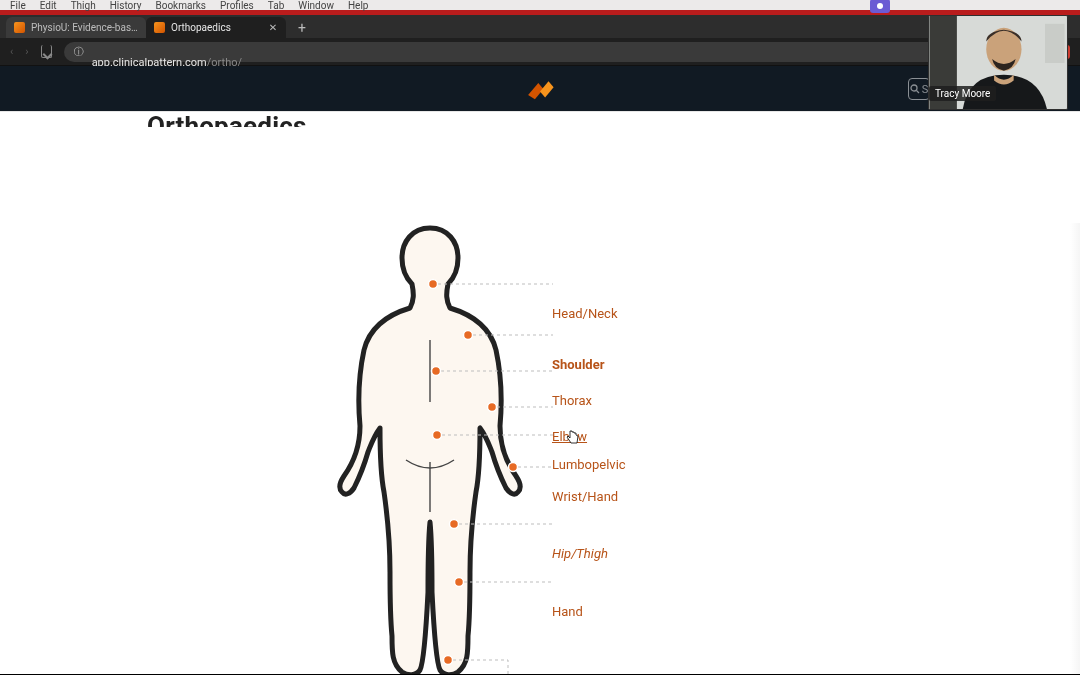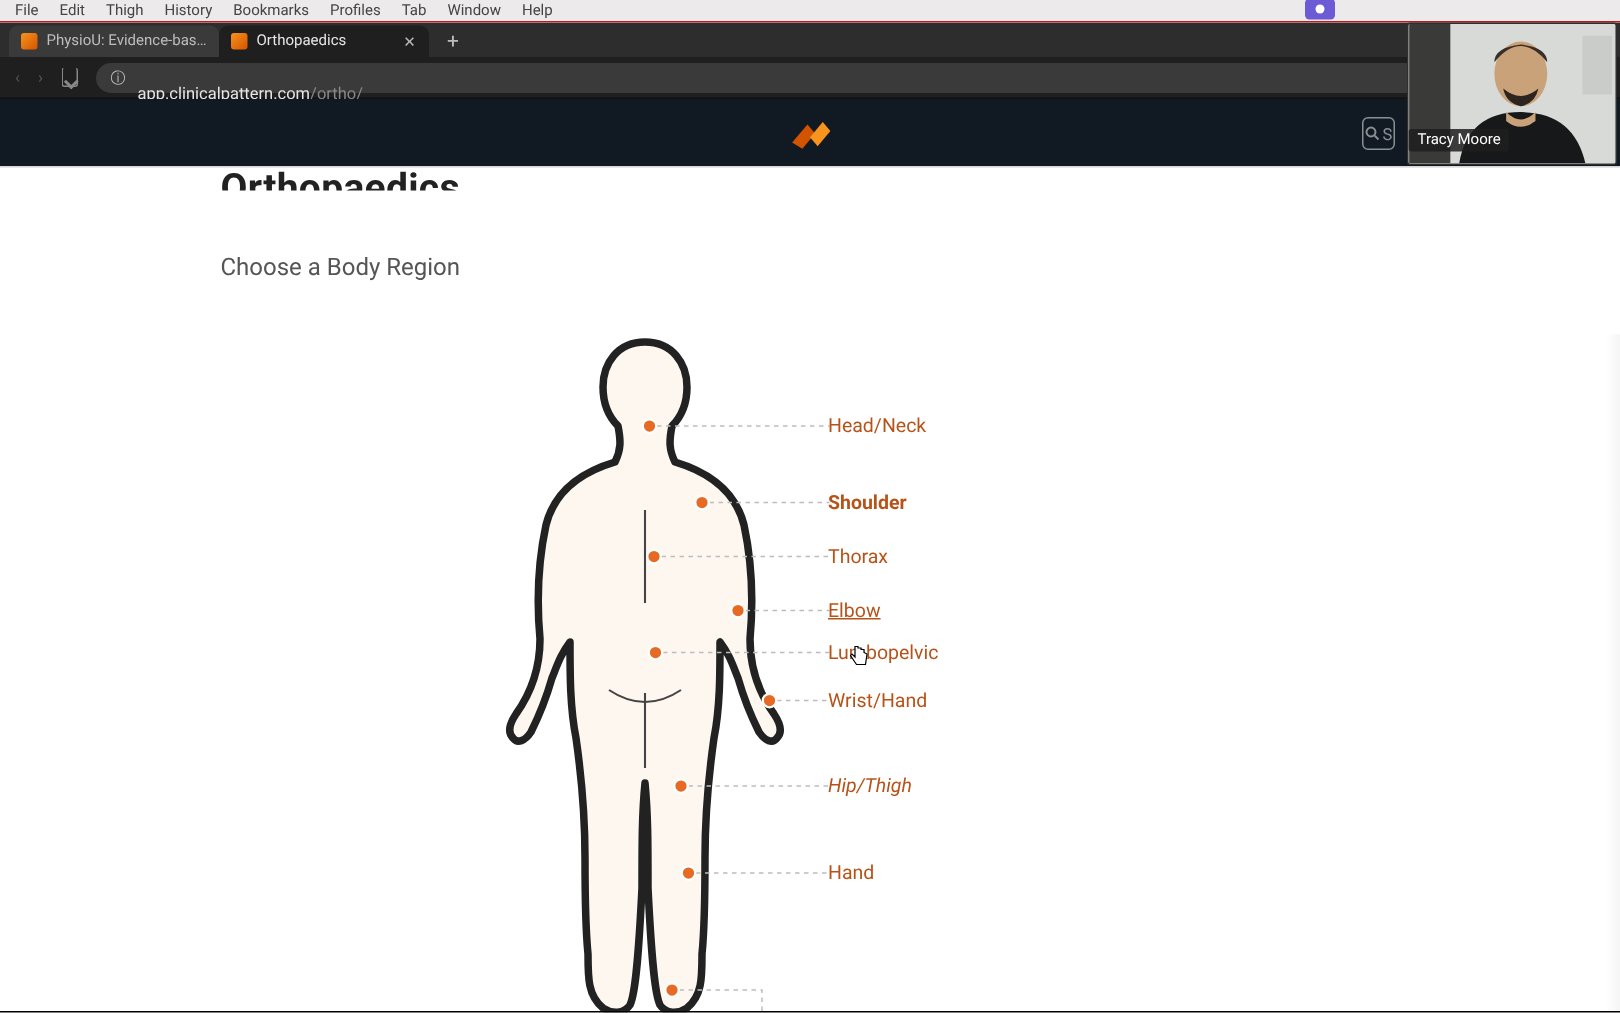--- a/index.html
+++ b/index.html
@@ -1,19 +1,19 @@
 <!DOCTYPE html>
 <html><head>
 <meta charset="utf-8">
 <style>
   * { margin:0; padding:0; box-sizing:border-box; font-family:-apple-system,BlinkMacSystemFont,"Segoe UI",Roboto,Helvetica,Arial,sans-serif; }
   html,body { width:1080px; height:675px; overflow:hidden; background:#fff; }
 
   
-  .os-menubar { height:15px; background:#eceaea; display:flex; align-items:center; padding:0 10px; font-size:10px; color:#444; gap:14px; border-bottom:1px solid #b91c1c; position:relative; }
+  .os-menubar { height:15px; background:#eceaea; display:flex; align-items:center; padding:0 10px; font-size:10px; color:#444; gap:14px; border-bottom:5px solid #b91c1c; position:relative; }
   .os-menubar .rec { position:absolute; right:190px; top:-1px; width:20px; height:14px; background:#6b5bd4; border-radius:3px; display:flex; align-items:center; justify-content:center; }
   .os-menubar .rec span{ width:6px; height:6px; background:#fff; border-radius:50%; }
 
   
   .tabstrip { height:23px; background:#2d2d2d; display:flex; align-items:flex-end; padding-left:6px; gap:0; }
   .tab { height:21px; width:140px; border-radius:6px 6px 0 0; display:flex; align-items:center; padding:0 8px; font-size:10px; color:#bdbdbd; gap:6px; position:relative; }
   .tab.inactive { background:#3a3a3a; }
   .tab.active { background:#1f1f1f; color:#e6e6e6; }
   .tab .favi { width:11px; height:11px; border-radius:2px; flex:0 0 auto; }
   .favi.orange { background:linear-gradient(135deg,#f7941d,#d35400); }
@@ -46,25 +46,25 @@
 
   .diagram { position:absolute; left:320px; top:110px; width:220px; height:460px; }
   .diagram svg { width:100%; height:100%; overflow:visible; }
   .body-outline { fill:#fdf7f0; stroke:#222; stroke-width:5; stroke-linejoin:round; stroke-linecap:round; }
   .body-sep { fill:none; stroke:#444; stroke-width:1.4; }
 
   .hotspot { fill:#e76a24; stroke:#fff; stroke-width:1.5; }
   .leader { stroke:#bdbdbd; stroke-width:1; stroke-dasharray:3 3; fill:none; }
 
   .labels { position:absolute; left:552px; top:110px; width:200px; height:460px; font-size:13px; color:#b75318; }
-  .labels .lbl { position:absolute; left:0; cursor:pointer; white-space:nowrap; }
+  .labels .lbl { position:absolute; left:0; cursor:pointer; white-space:nowrap;margin-top:29px; }
   .cursor { position:absolute; width:14px; height:14px; pointer-events:none; }
 
   
-  .webcam { position:absolute; right:2px; top:15px; width:140px; height:95px; background:#cfd3d2; border:1px solid #2f2f2f; border-radius:2px; overflow:hidden; }
+  .webcam { position:absolute; right:12px; top:15px; width:140px; height:95px; background:#cfd3d2; border:1px solid #2f2f2f; border-radius:2px; overflow:hidden; }
   .webcam .namebar { position:absolute; left:0; bottom:8px; background:rgba(30,30,30,.85); color:#fff; font-size:10px; padding:2px 6px; border-radius:2px; }
   .webcam svg { width:100%; height:100%; }
 
   
   .bottom-edge{position:absolute;left:0;right:0;bottom:0;height:1px;background:#000;}
   .right-shadow{position:absolute;right:0;top:111px;bottom:0;width:10px;background:linear-gradient(to left,rgba(0,0,0,.04),transparent);}
 </style>
 </head>
 <body>
 
@@ -122,21 +122,20 @@
     <svg width="10" height="10" viewBox="0 0 10 10">
         <circle cx="4" cy="4" r="3" fill="none" stroke="#8a8f94" stroke-width="1.3"></circle>
         <line x1="6.5" y1="6.5" x2="9" y2="9" stroke="#8a8f94" stroke-width="1.3"></line>
       </svg>
     <span class="s">S</span>
   </div>
 </div>
 
 <div class="page">
   <div class="maskedtitle">Orthopaedics</div>
-  <div class="subtitle">Choose a Body Region</div>
 
   <div class="diagram">
     <svg viewBox="0 0 220 460" preserveAspectRatio="xMidYMin meet">
 
       <path class="body-outline" d="M110 6
            C128 6 138 20 138 36
            C138 48 134 56 128 62
            C126 72 126 78 130 86
            C150 92 170 104 176 128
            C182 156 182 182 180 204

